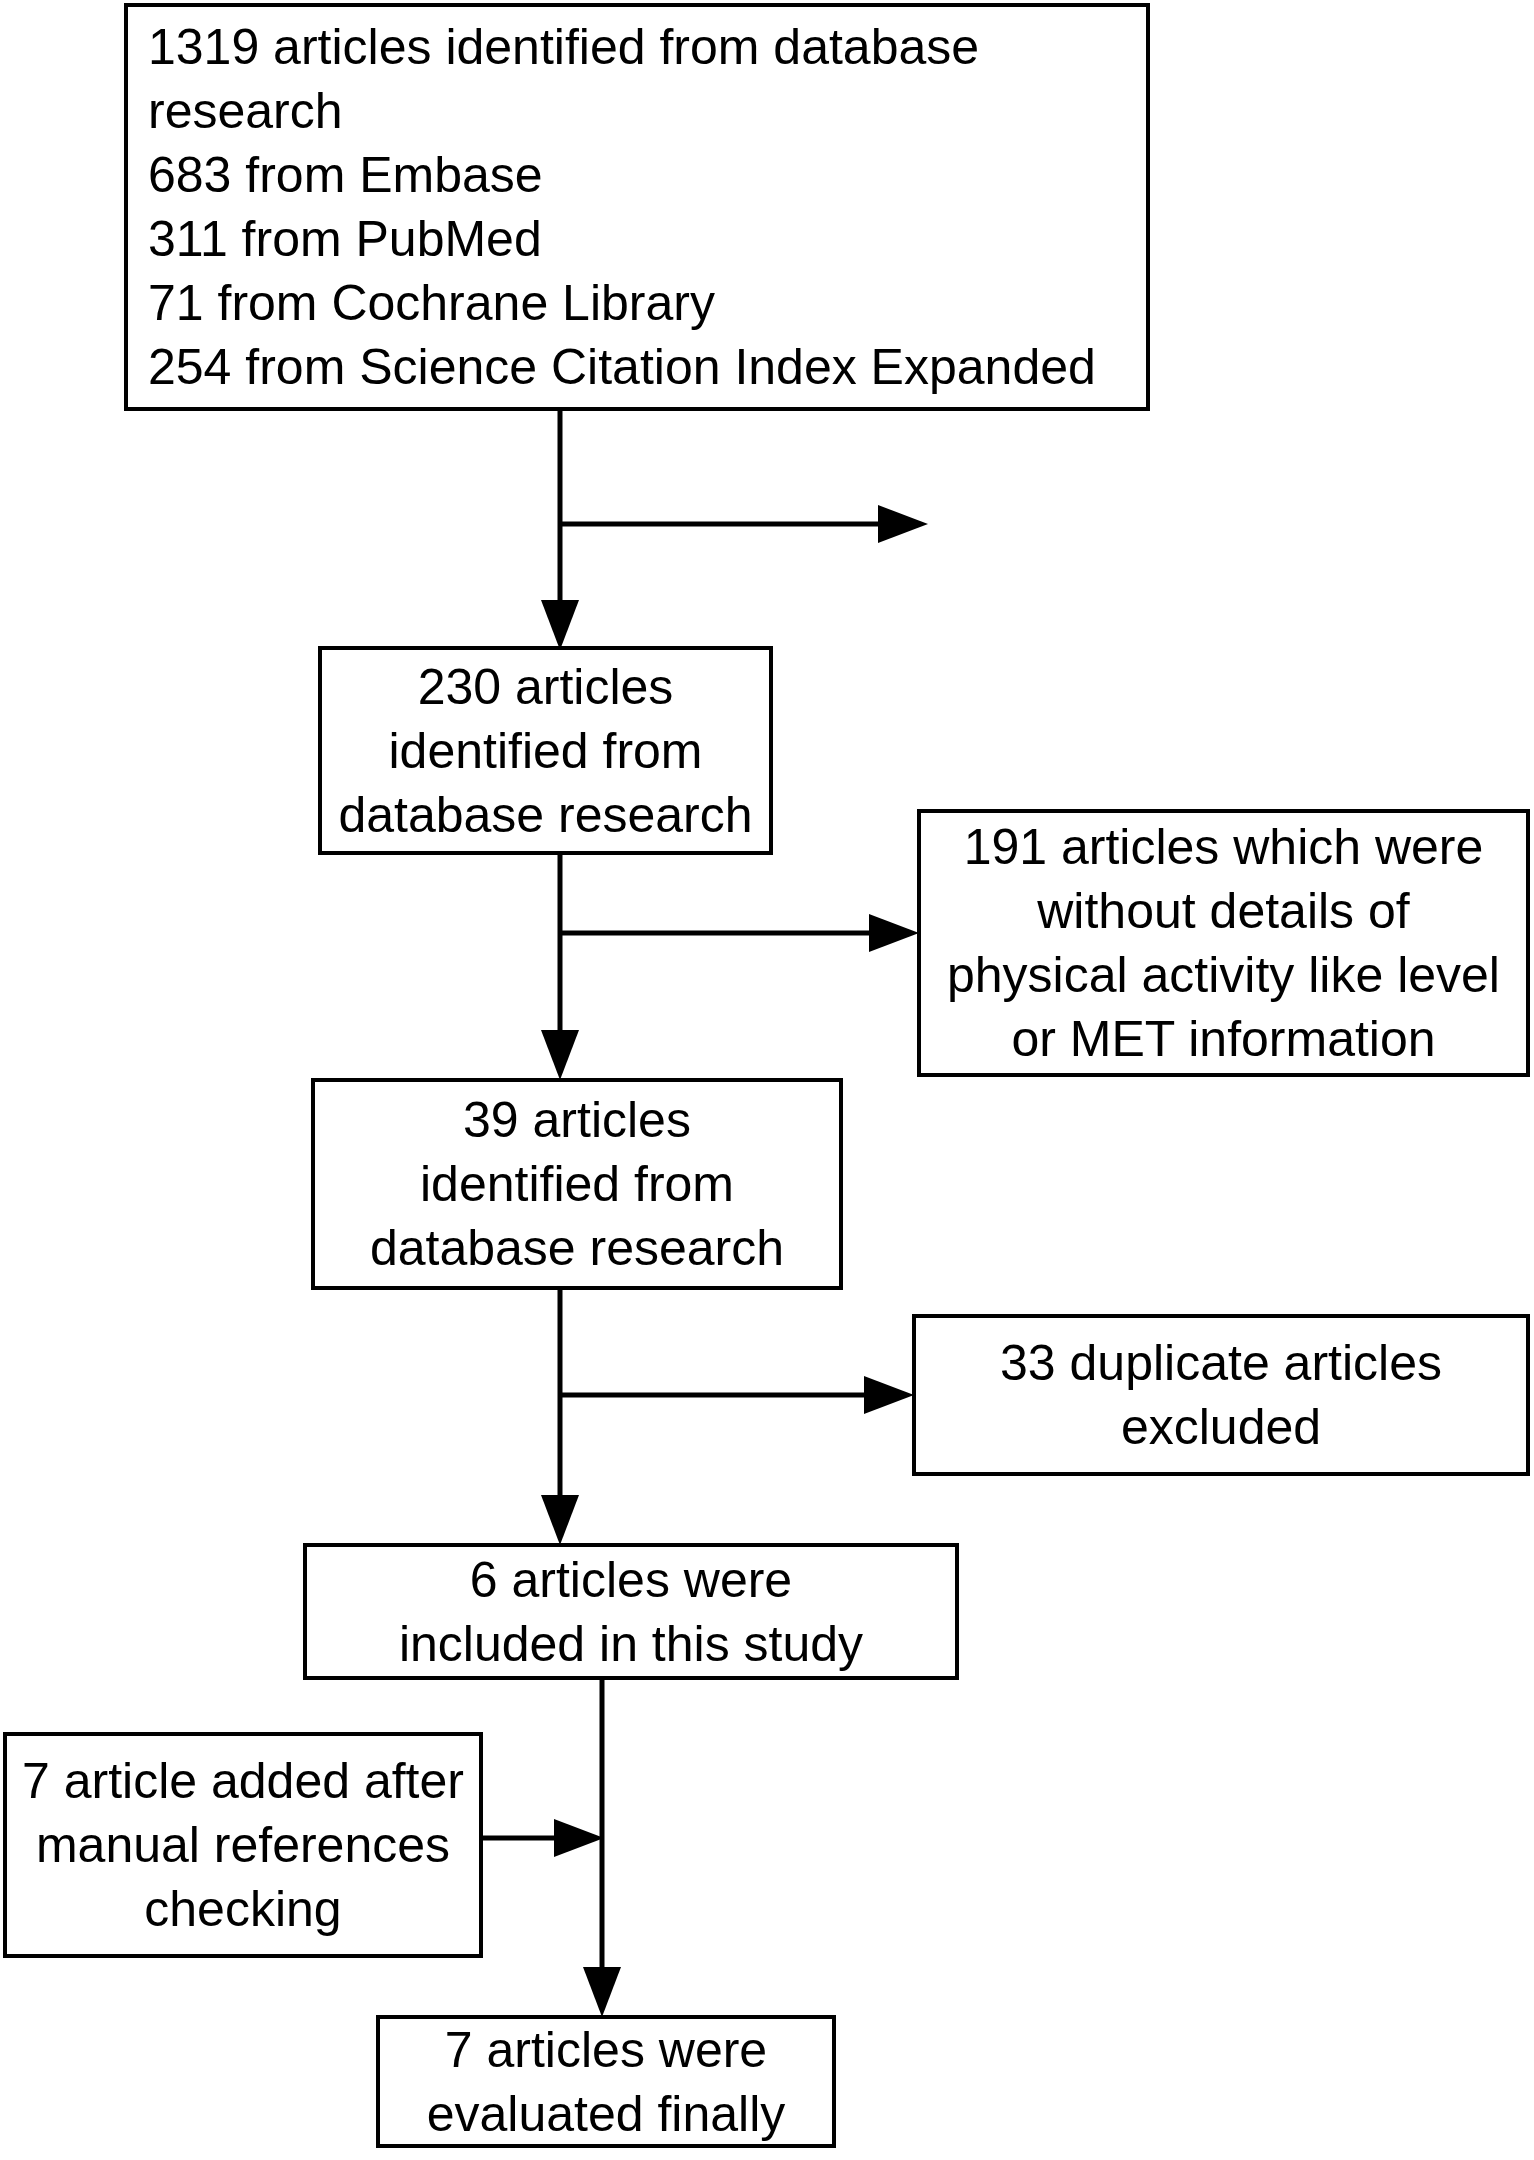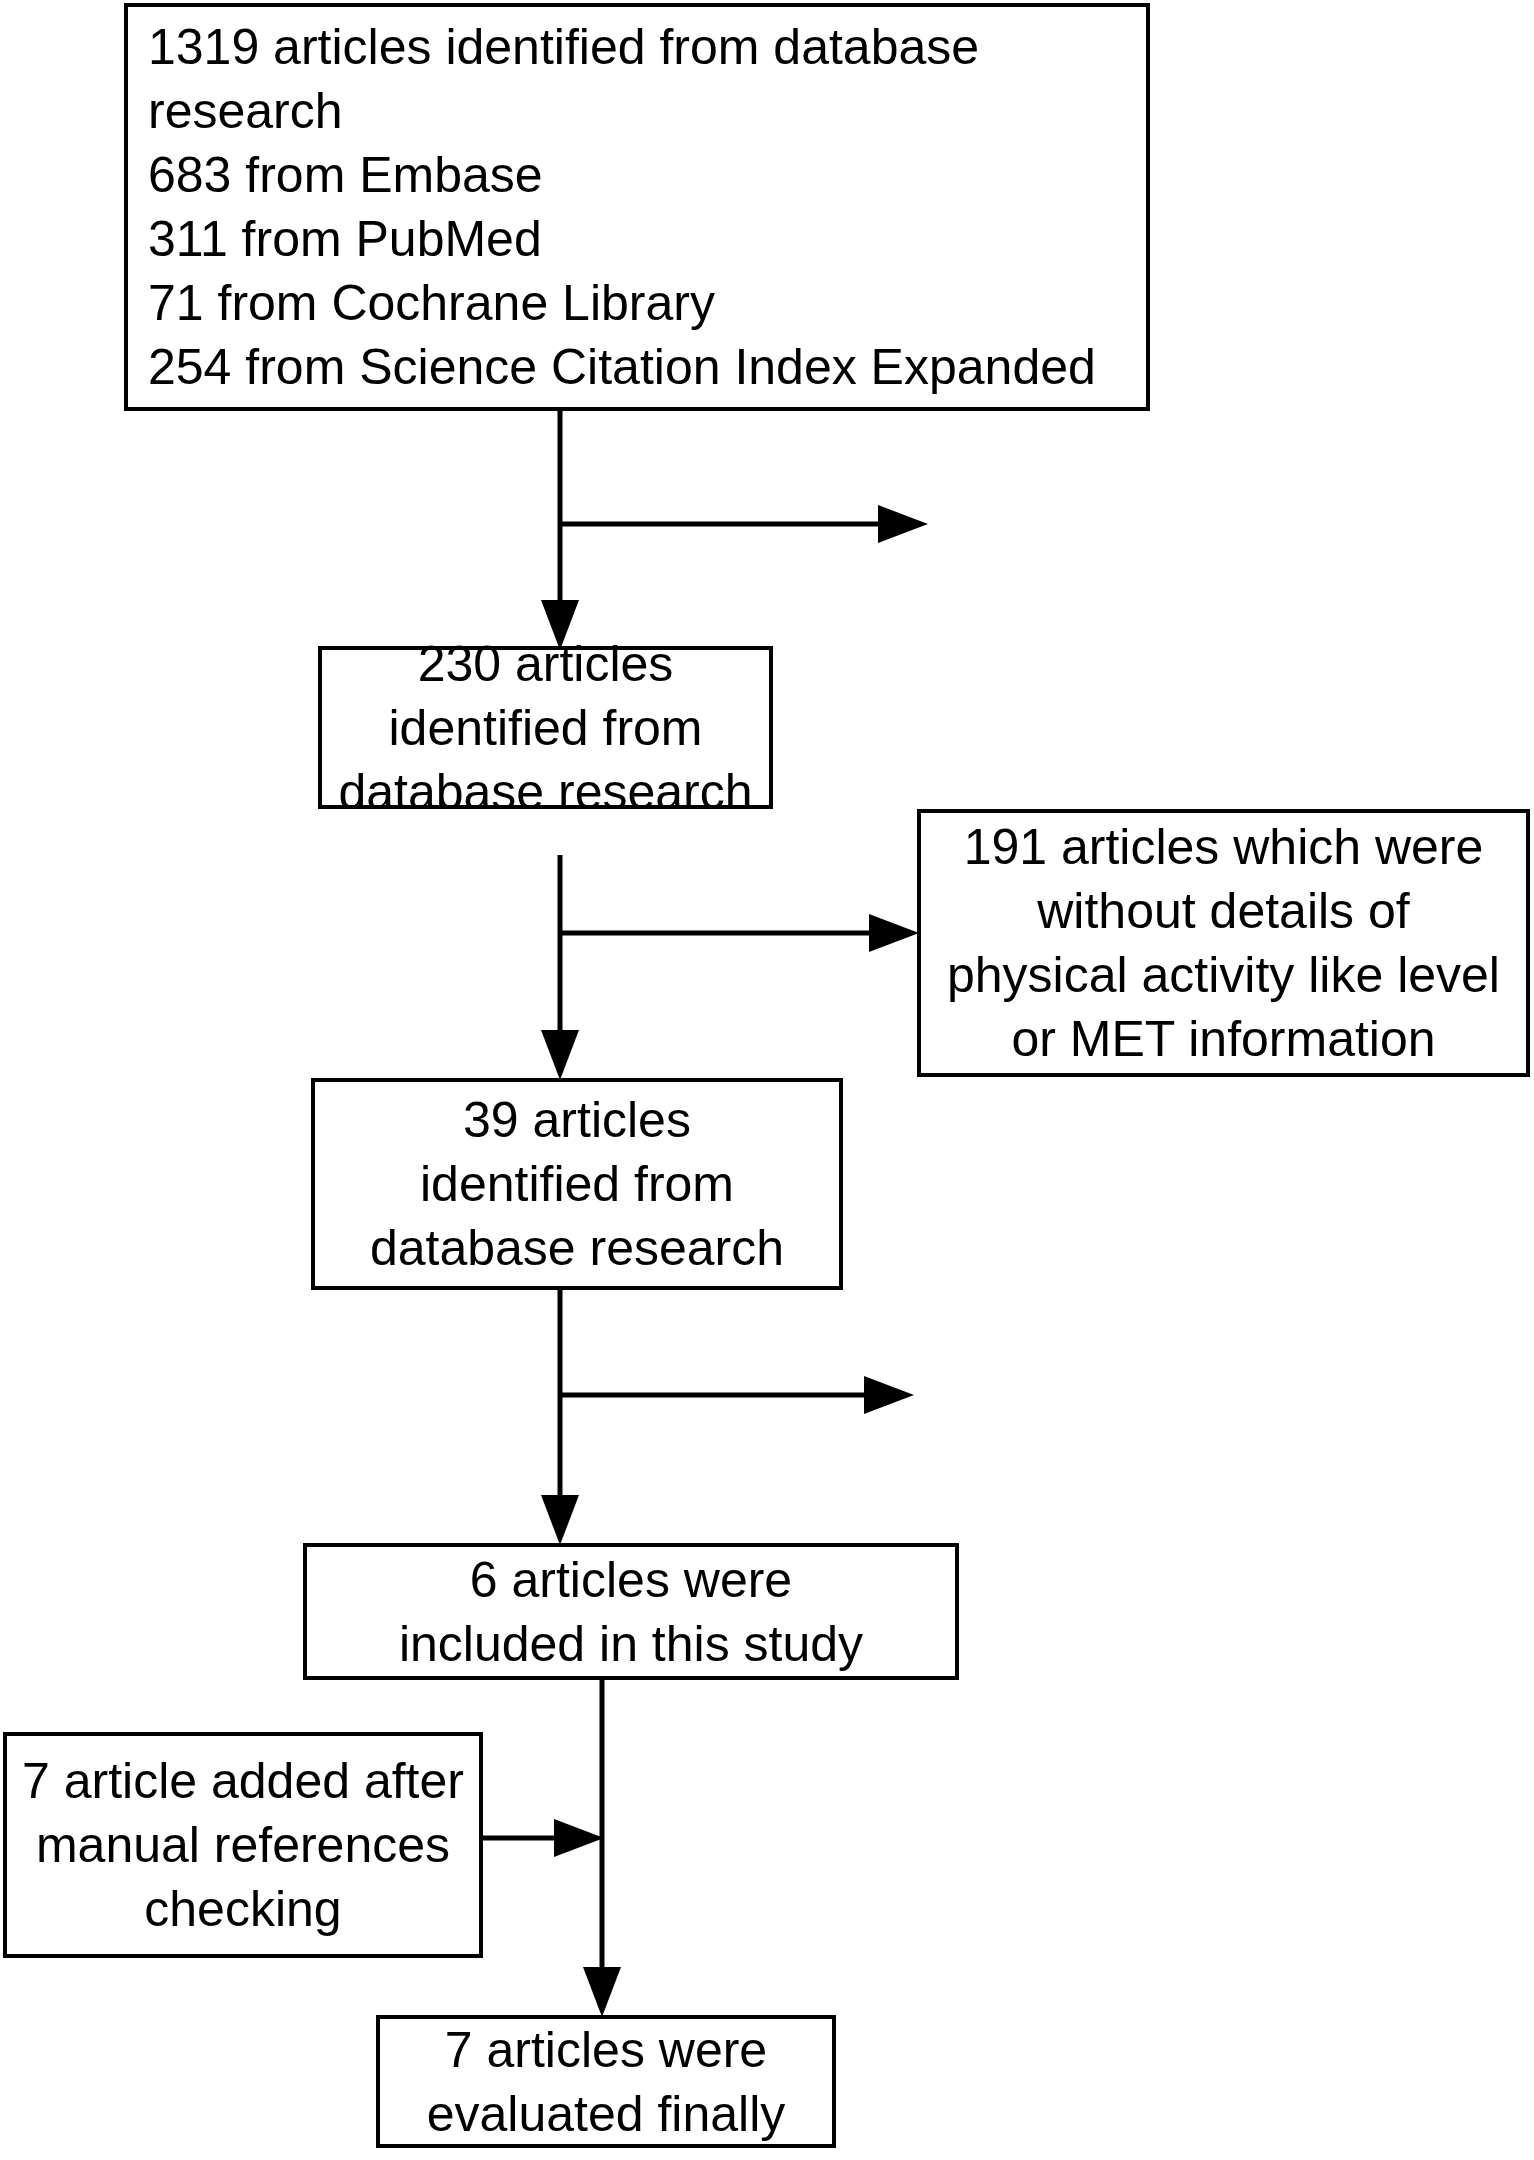--- a/index.html
+++ b/index.html
@@ -34,21 +34,21 @@
     padding: 4px 10px;
   }
   .box.align-left {
     align-items: flex-start;
     justify-content: flex-start;
     text-align: left;
     padding: 8px 20px;
   }
   #box-identified          { left: 124px; top: 3px;    width: 1026px; height: 408px; }
   #box-excluded-abstract   { left: 925px; top: 450px;  width: 602px;  height: 201px; }
-  #box-screened            { left: 318px; top: 646px;  width: 455px;  height: 163px; }
+  #box-screened            { left: 318px; top: 646px;  width: 455px;  height: 209px; }
   #box-excluded-no-details { left: 917px; top: 809px;  width: 613px;  height: 268px; }
   #box-eligible            { left: 311px; top: 1078px; width: 532px;  height: 212px; }
   #box-duplicates          { left: 912px; top: 1314px; width: 618px;  height: 162px; }
   #box-included            { left: 303px; top: 1543px; width: 656px;  height: 137px; }
   #box-manual              { left: 3px;   top: 1732px; width: 480px;  height: 226px; }
   #box-final               { left: 376px; top: 2015px; width: 460px;  height: 133px; }
 </style>
 </head>
 <body style="background: rgb(255, 255, 255);">
 
@@ -111,20 +111,22 @@
 
   <div class="box" id="box-excluded-no-details">191 articles which were
 without details of
 physical activity like level
 or MET information</div>
 
   <div class="box" id="box-eligible">39 articles
 identified from
 database research</div>
 
+  <div class="box" id="box-duplicates">33 duplicate articles
+excluded</div>
 
   <div class="box" id="box-included">6 articles were
 included in this study</div>
 
   <div class="box" id="box-manual">7 article added after
 manual references
 checking</div>
 
   <div class="box" id="box-final">7 articles were
 evaluated finally</div>

